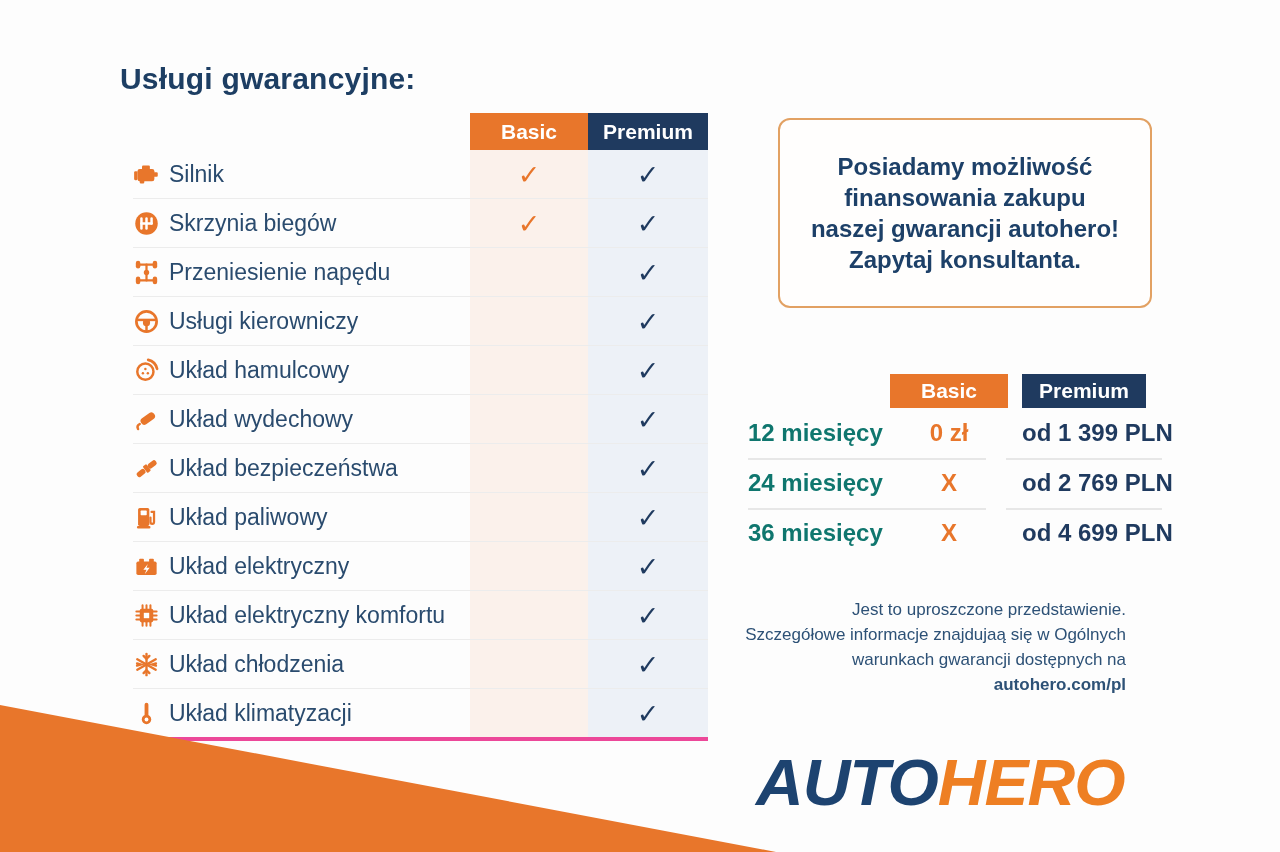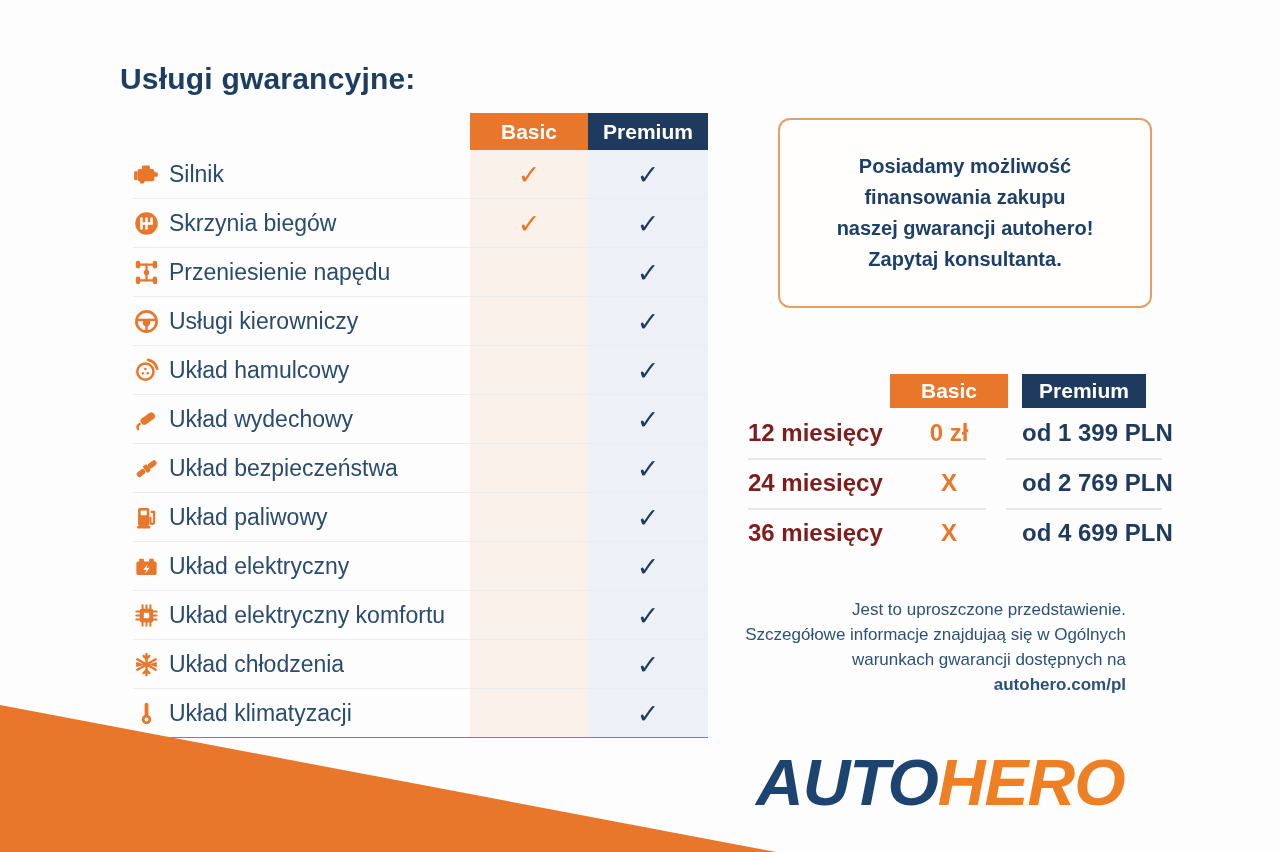--- a/index.html
+++ b/index.html
@@ -12,47 +12,47 @@
   }
   
   .wtable{position:absolute;left:133px;top:113px;width:575px;}
   .whead{display:flex;height:37px;}
   .whead .spacer{width:337px;}
   .col-head{display:flex;align-items:center;justify-content:center;color:#fff;font-weight:bold;font-size:21px;}
   .col-head.basic{width:118px;background:#e8762b;}
   .col-head.premium{width:120px;background:#1f3a5f;}
   .wrow{display:flex;height:48px;align-items:stretch;}
   .wrow + .wrow{border-top:1px solid #ececec;}
-  .wrows{border-bottom:1px solid #ec4899;}
+  .wrows{border-bottom:4px solid #ec4899;}
   .icon-cell{width:36px;display:flex;align-items:center;}
   .icon-cell svg{width:27px;height:27px;}
   .svc-label{width:301px;display:flex;align-items:center;color:#2a4b6e;font-size:23px;}
   .cell{display:flex;align-items:center;justify-content:center;}
   .cell.basic{width:118px;background:#fbf1eb;}
   .cell.premium{width:120px;background:#edf1f7;}
   .check{font-family:"DejaVu Sans",sans-serif;font-weight:bold;font-size:27px;line-height:1;}
   .check.c-basic{color:#e8762b;}
   .check.c-premium{color:#1f3a5f;}
   
   .finbox{
     position:absolute;left:778px;top:118px;width:374px;height:190px;box-sizing:border-box;
     border:2px solid #e2a163;border-radius:12px;background:#fffefd;
     display:flex;flex-direction:column;align-items:center;justify-content:center;
-    text-align:center;color:#1d4068;font-weight:bold;font-size:20px;line-height:31px;
+    text-align:center;color:#1d4068;font-weight:bold;font-size:24px;line-height:31px;
   }
   
   .pricing{position:absolute;left:748px;top:374px;width:414px;}
   .phead{display:flex;height:34px;}
   .phead .spacer{width:142px;}
   .pbox{display:flex;align-items:center;justify-content:center;color:#fff;font-weight:bold;font-size:21px;}
   .pbox.basic{width:118px;background:#e8762b;}
   .phead .gap{width:14px;}
   .pbox.premium{width:124px;background:#1f3a5f;}
   .prow{display:flex;align-items:center;height:50px;}
-  .prow .term{width:142px;font-size:24px;font-weight:bold;color:#7f1d1d;}
+  .prow .term{width:142px;font-size:24px;font-weight:bold;color:#0f766e;}
   .prow .pbasic{width:118px;text-align:center;font-size:24px;font-weight:bold;color:#e8762b;}
   .prow .gap{width:14px;}
   .prow .pprem{width:140px;font-size:24px;font-weight:bold;color:#1f3a5f;white-space:nowrap;}
   .pdiv{display:flex;height:0;}
   .pdiv .seg1{width:238px;border-top:2px solid #e7e7e7;}
   .pdiv .dgap{width:20px;}
   .pdiv .seg2{width:156px;border-top:2px solid #e7e7e7;}
   
   .note{
     position:absolute;left:740px;top:597px;width:386px;text-align:right;

